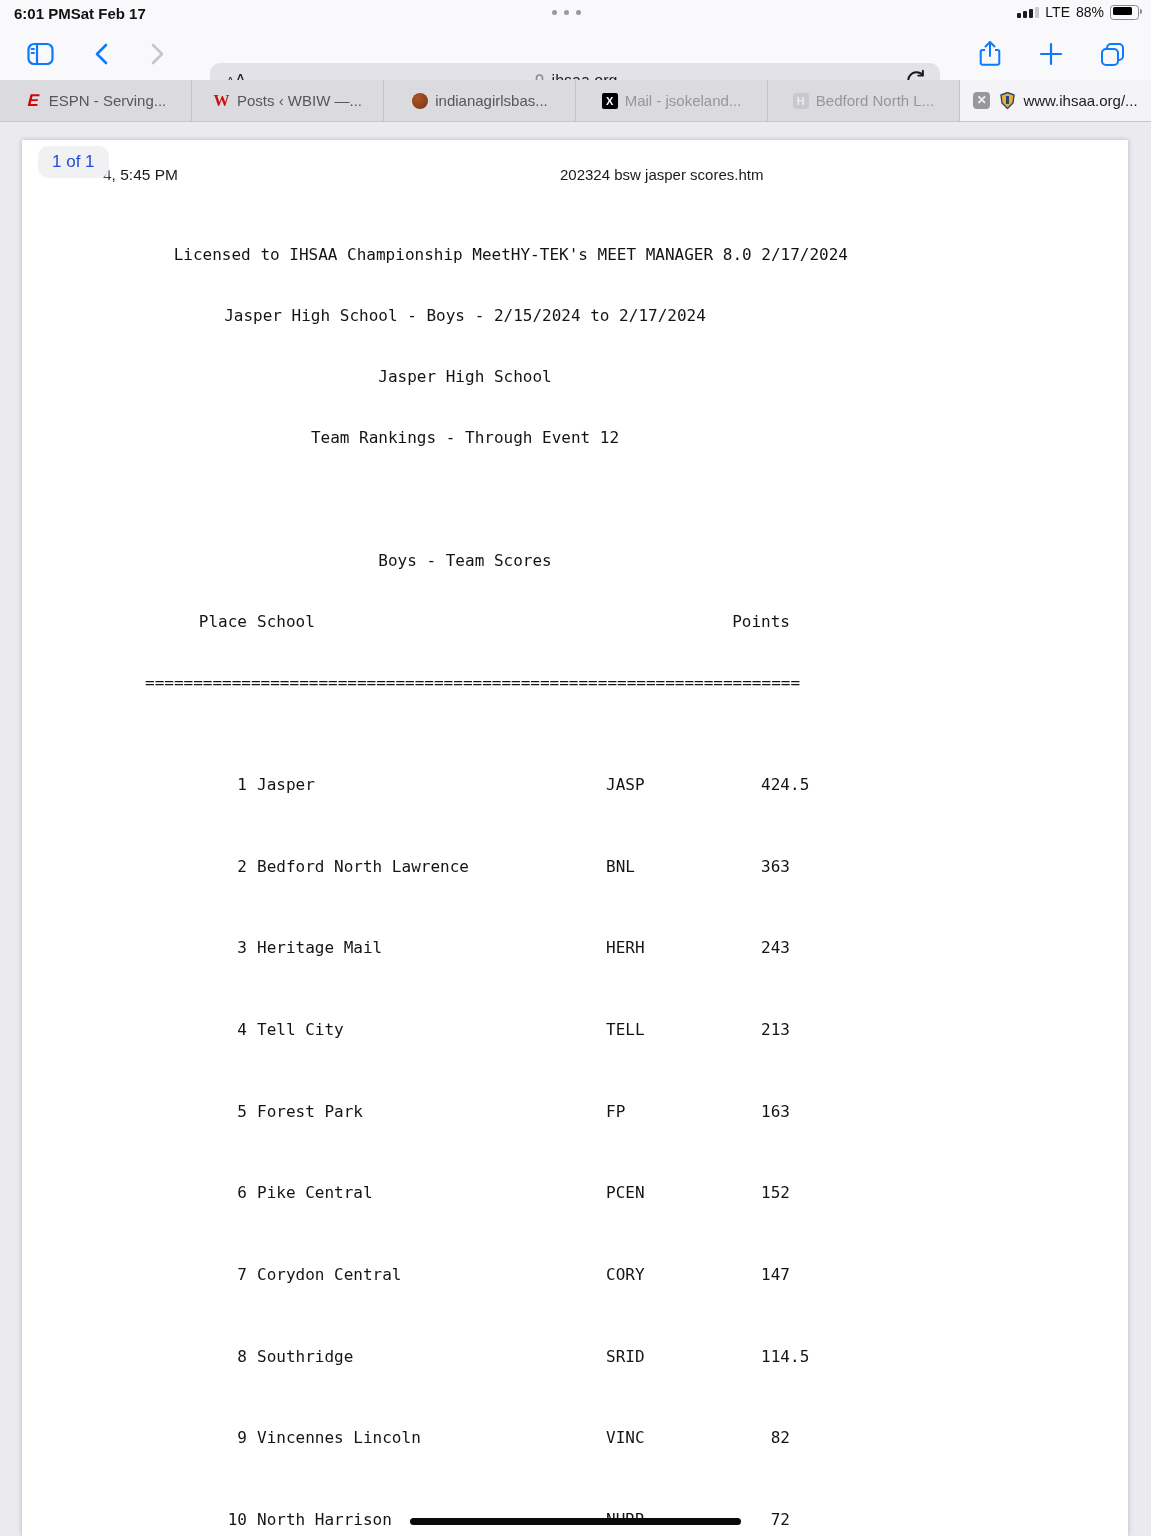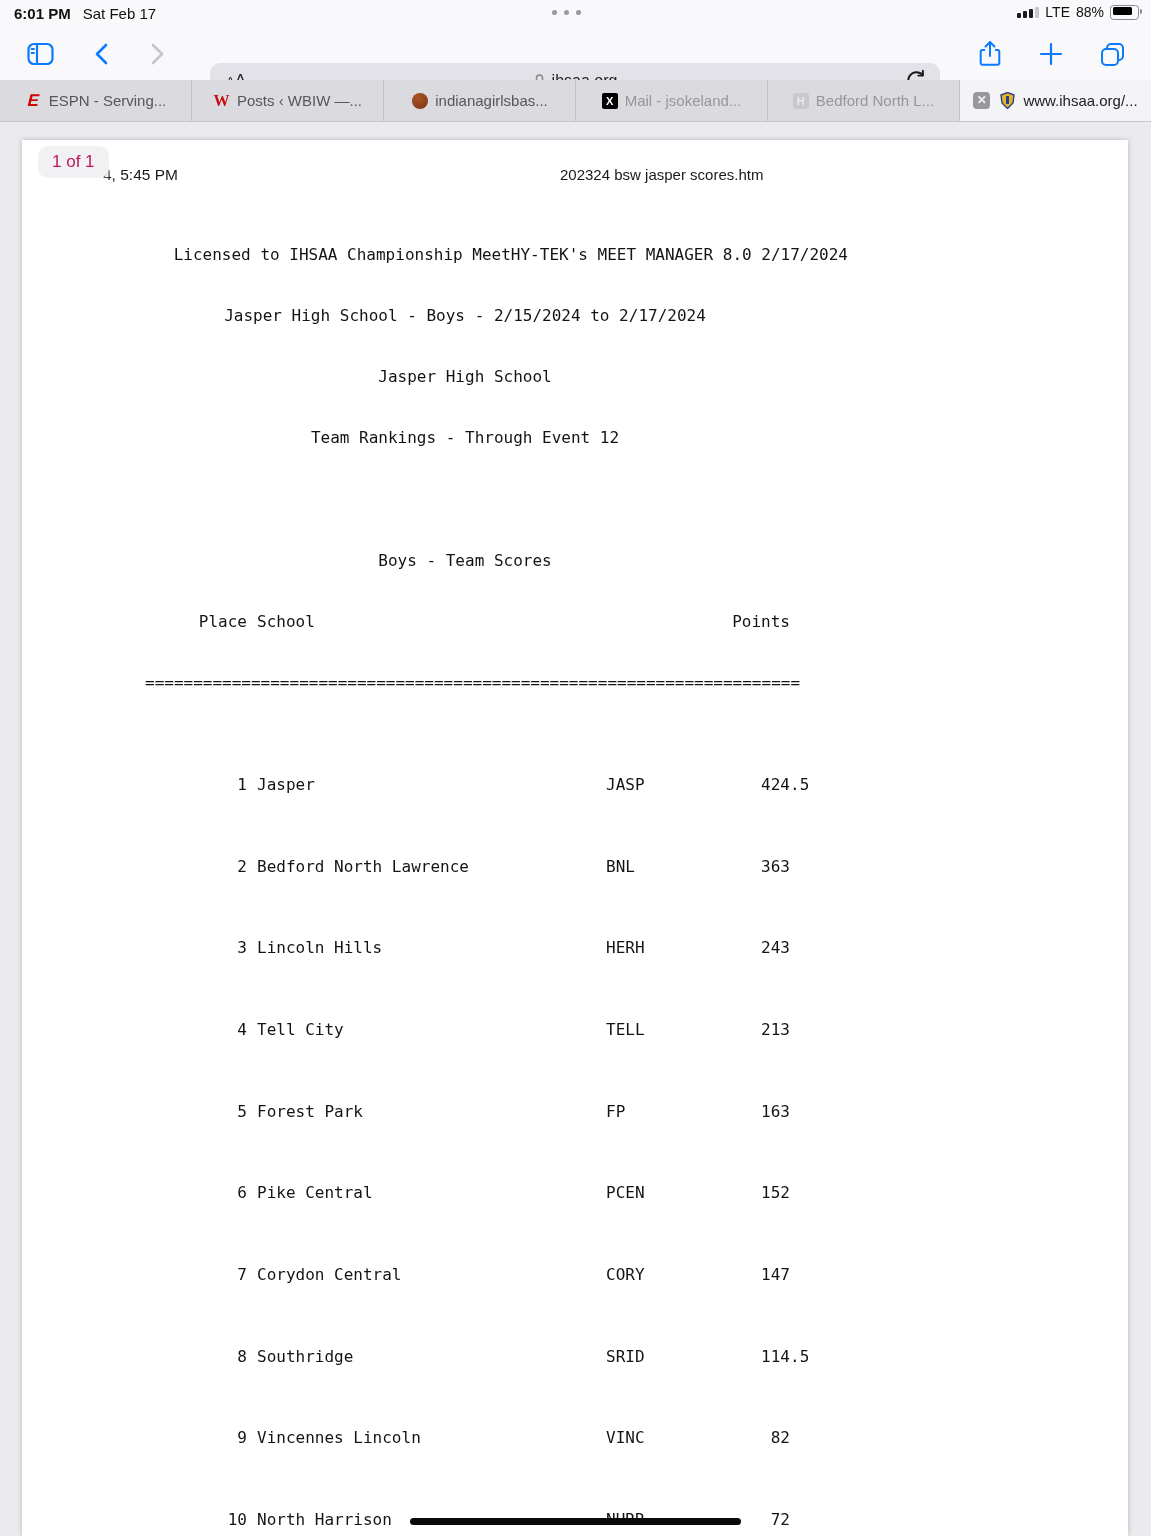--- a/index.html
+++ b/index.html
@@ -8,23 +8,23 @@
     background:#ebebef;
     font-family:"Liberation Sans", sans-serif;
     -webkit-font-smoothing:antialiased;
   }
   
   .status-bar{
     position:absolute;left:0;top:0;width:1151px;height:28px;
     background:#f9f8fa;display:flex;align-items:center;
     font-size:15px;color:#111;
   }
-  .sb-left{position:absolute;left:14px;top:5px;display:flex;gap:12px;align-items:center;}
+  .sb-left{position:absolute;left:14px;top:5px;display:flex;gap:0;align-items:center;}
   .sb-time{font-weight:700;}
-  .sb-date{font-weight:400;}
+  .sb-date{font-weight:700;}
   .sb-dots{position:absolute;left:552px;top:10px;display:flex;gap:7px;}
   .sb-dot{width:5px;height:5px;border-radius:50%;background:#9a9a9e;}
   .sb-right{position:absolute;right:12px;top:4px;display:flex;align-items:center;gap:6px;}
   .signal{display:flex;align-items:flex-end;gap:2px;height:12px;}
   .signal i{display:block;width:4px;border-radius:1px;background:#1c1c1e;}
   .signal i.dim{background:#c9c9cd;}
   .sb-net{font-size:14px;font-weight:500;}
   .sb-batt-pct{font-size:14px;font-weight:500;}
   .battery{position:relative;width:27px;height:13px;border:1px solid #8a8a8e;border-radius:3.5px;}
   .battery .fill{position:absolute;left:1.5px;top:1.5px;height:8px;width:19px;background:#000;border-radius:1.5px;}
@@ -64,21 +64,21 @@
   .tab-close{width:17px;height:17px;background:#98979e;border-radius:4px;color:#f2f2f4;font-weight:700;font-size:12px;line-height:17px;text-align:center;flex:none;margin-right:2px;}
   .fav-ihsaa{width:17px;height:17px;flex:none;}
   
   .content{position:absolute;left:0;top:122px;width:1151px;height:1414px;background:#ebebef;}
   .doc-page{
     position:absolute;left:22px;top:18px;width:1106px;height:1396px;background:#ffffff;
     box-shadow:0 0 5px rgba(0,0,0,0.22);
   }
   .page-badge{
     position:absolute;left:16px;top:6px;padding:6px 14px;background:#f1f0f3;border-radius:10px;
-    color:#be185d;font-size:17px;box-shadow:0 0 6px rgba(255,255,255,0.9);
+    color:#1d4ed8;font-size:17px;box-shadow:0 0 6px rgba(255,255,255,0.9);
   }
   .doc-header-left{position:absolute;left:81px;top:26px;font-size:15.5px;color:#1a1a1a;}
   .doc-header-center{position:absolute;left:538px;top:26px;font-size:15px;color:#1a1a1a;}
   .mono{
     position:absolute;left:60px;top:64px;width:766px;
     font-family:"DejaVu Sans Mono", monospace;font-size:16px;line-height:20.4px;color:#141414;
     white-space:pre;
   }
   .mline{height:20.4px;}
   .mcenter{text-align:center;}
@@ -249,21 +249,21 @@
   <div class="trow">
     <span class="c-place">2</span>
     <span class="c-school">Bedford North Lawrence</span>
     <span class="c-code">BNL</span>
     <span class="c-pint">363</span>
     <span class="c-pfrac"></span>
   </div>
 
   <div class="trow">
     <span class="c-place">3</span>
-    <span class="c-school">Lincoln Hills</span>
+    <span class="c-school">Heritage Mail</span>
     <span class="c-code">HERH</span>
     <span class="c-pint">243</span>
     <span class="c-pfrac"></span>
   </div>
 
   <div class="trow">
     <span class="c-place">4</span>
     <span class="c-school">Tell City</span>
     <span class="c-code">TELL</span>
     <span class="c-pint">213</span>

